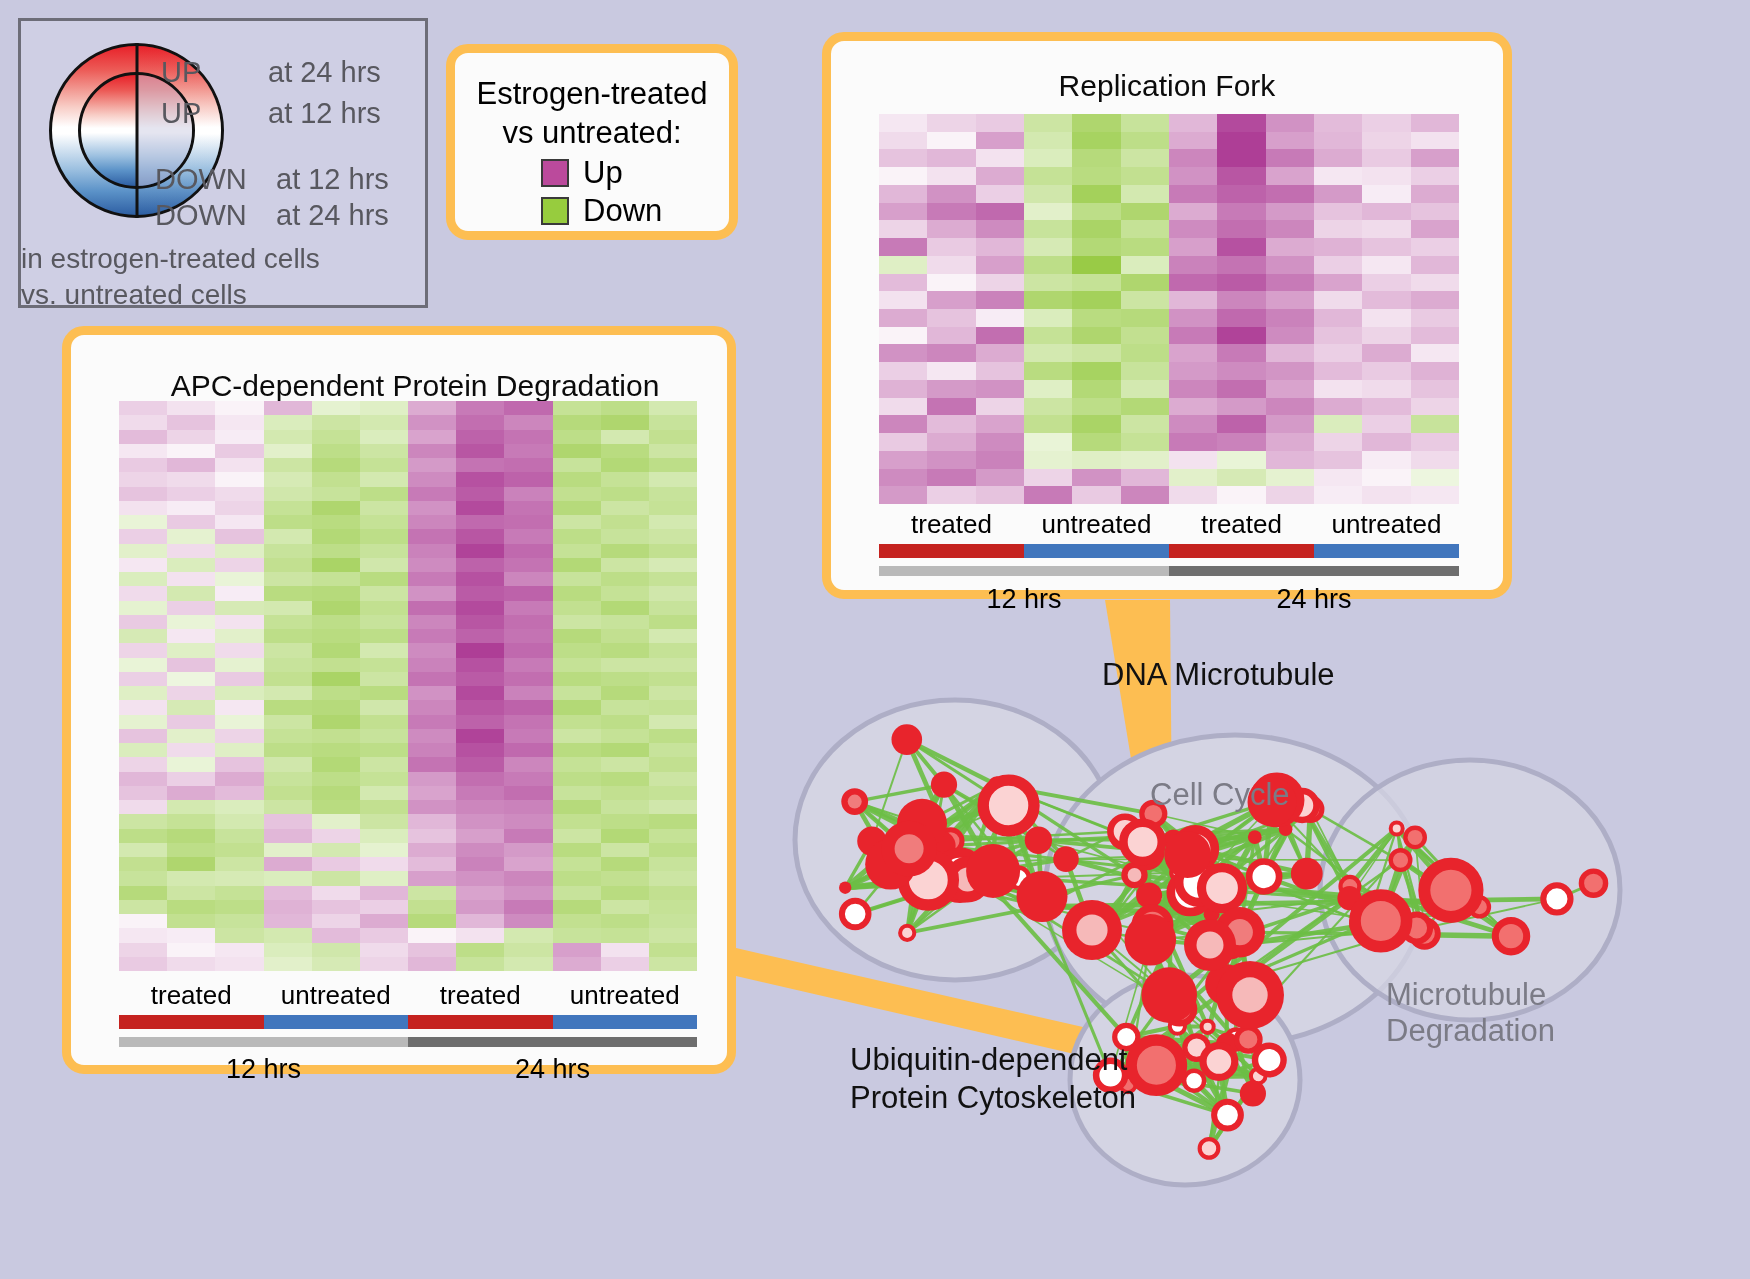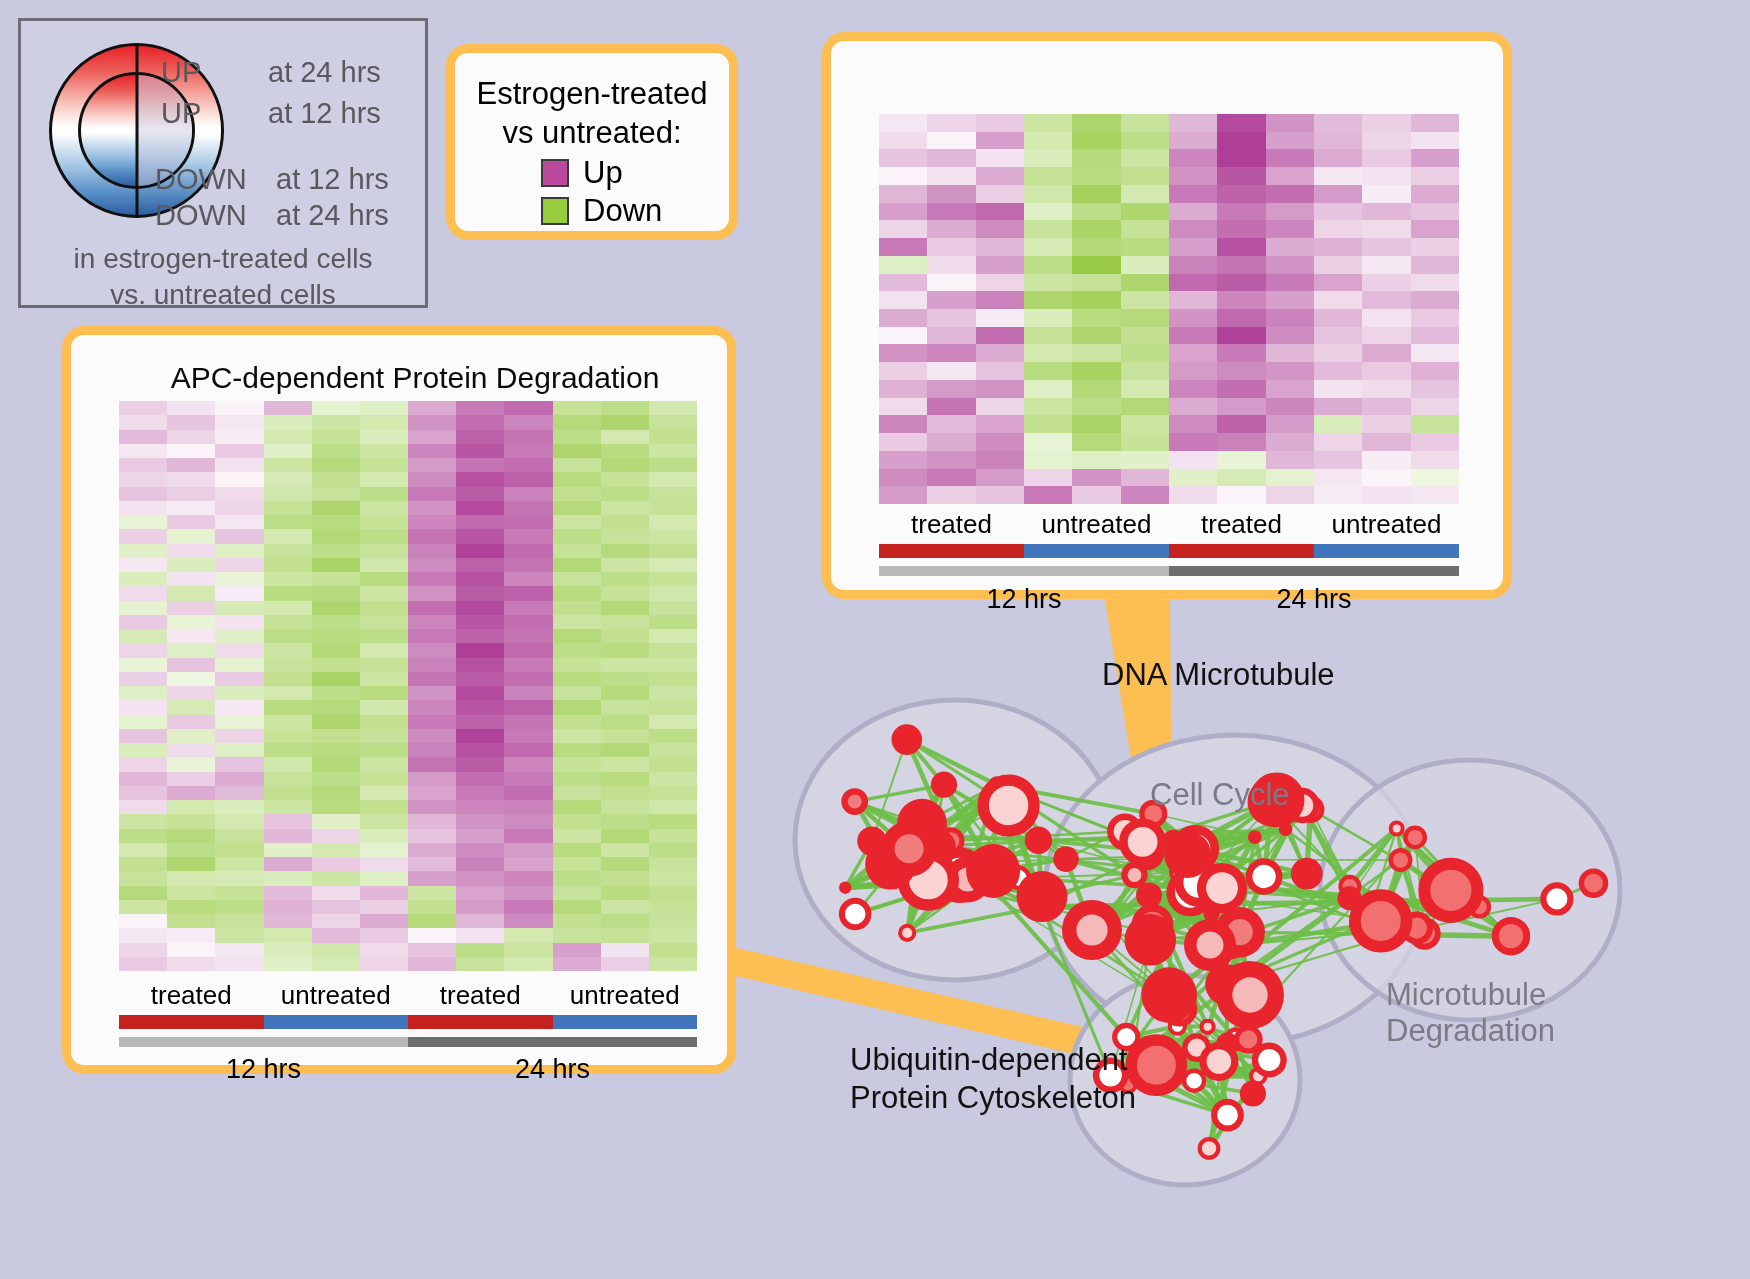--- a/index.html
+++ b/index.html
@@ -33,21 +33,21 @@
     background:linear-gradient(to bottom,#e8222a 0%,#ec5a56 14%,#f29a93 26%,#f8cdc6 36%,#ffffff 48%,#ffffff 52%,#cfe0f0 62%,#9cc0e0 73%,#5b92c8 86%,#2e5fa3 100%);
     border:3px solid #111;box-sizing:border-box;
   }
   .ring-inner-mask{
     position:absolute;left:50%;top:0;width:50%;height:100%;
     background:rgba(207,207,228,0.55);
     border-top-right-radius:60px;border-bottom-right-radius:60px;
   }
   .ring-divider{position:absolute;left:50%;top:0;width:3px;height:100%;background:#111;transform:translateX(-1.5px);}
   .lgd-txt{position:absolute;color:#58585f;font-size:29px;white-space:nowrap;}
-  .lgd-foot{position:absolute;left:0;right:0;color:#58585f;font-size:28px;text-align:center;white-space:nowrap;}
+  .lgd-foot{position:absolute;left:0;right:0;color:#58585f;font-size:28px;text-align:left;white-space:nowrap;}
 
   
   .card{
     position:absolute;background:#fbfbfb;
     border:9px solid #fdbe52;border-radius:22px;box-sizing:border-box;
   }
   .card-title{
     position:absolute;left:0;right:0;text-align:center;color:#0b0b0b;
     font-size:30px;font-weight:400;white-space:nowrap;
   }
@@ -112,20 +112,21 @@
       <span class="key-swatch" id="kc0" style="background: rgb(187, 74, 156);"></span>
       <span class="key-label">Up</span>
     </div>
     <div class="key-row" style="left:86px;top:142px;">
       <span class="key-swatch" id="kc1" style="background: rgb(151, 204, 62);"></span>
       <span class="key-label">Down</span>
     </div>
   </div>
 
   <div class="card" style="left:822px;top:32px;width:690px;height:567px;">
+    <div class="card-title" style="top:28px;">Replication Fork</div>
 
     <div class="hm" id="hm-rf" style="left: 48px; top: 73px; width: 580px; height: 390px; grid-template-columns: repeat(12, 1fr); grid-template-rows: repeat(22, 1fr);">
         <i style="background:rgb(245,231,242)"></i>
         <i style="background:rgb(237,212,231)"></i>
         <i style="background:rgb(233,202,226)"></i>
         <i style="background:rgb(204,229,163)"></i>
         <i style="background:rgb(175,214,110)"></i>
         <i style="background:rgb(199,227,155)"></i>
         <i style="background:rgb(225,183,216)"></i>
         <i style="background:rgb(179,74,157)"></i>
@@ -403,21 +404,21 @@
         <i style="flex:1;background:#b9b9b9"></i>
         <i style="flex:1;background:#6e6e6e"></i>
       </div>
     <div class="time-labels" id="rf-times" style="left:48px;top:543px;width:580px;">
         <span>12 hrs</span>
         <span>24 hrs</span>
       </div>
   </div>
 
   <div class="card" style="left:62px;top:326px;width:674px;height:748px;">
-    <div class="card-title" style="top:26px;padding-left:32px;">APC-dependent Protein Degradation</div>
+    <div class="card-title" style="top:34px;padding-left:32px;">APC-dependent Protein Degradation</div>
 
     <div class="hm" id="hm-apc" style="left: 48px; top: 66px; width: 578px; height: 570px; grid-template-columns: repeat(12, 1fr); grid-template-rows: repeat(40, 1fr);">
         <i style="background:rgb(235,207,229)"></i>
         <i style="background:rgb(243,226,239)"></i>
         <i style="background:rgb(250,243,248)"></i>
         <i style="background:rgb(225,183,216)"></i>
         <i style="background:rgb(229,242,208)"></i>
         <i style="background:rgb(223,239,197)"></i>
         <i style="background:rgb(220,171,209)"></i>
         <i style="background:rgb(199,122,183)"></i>

